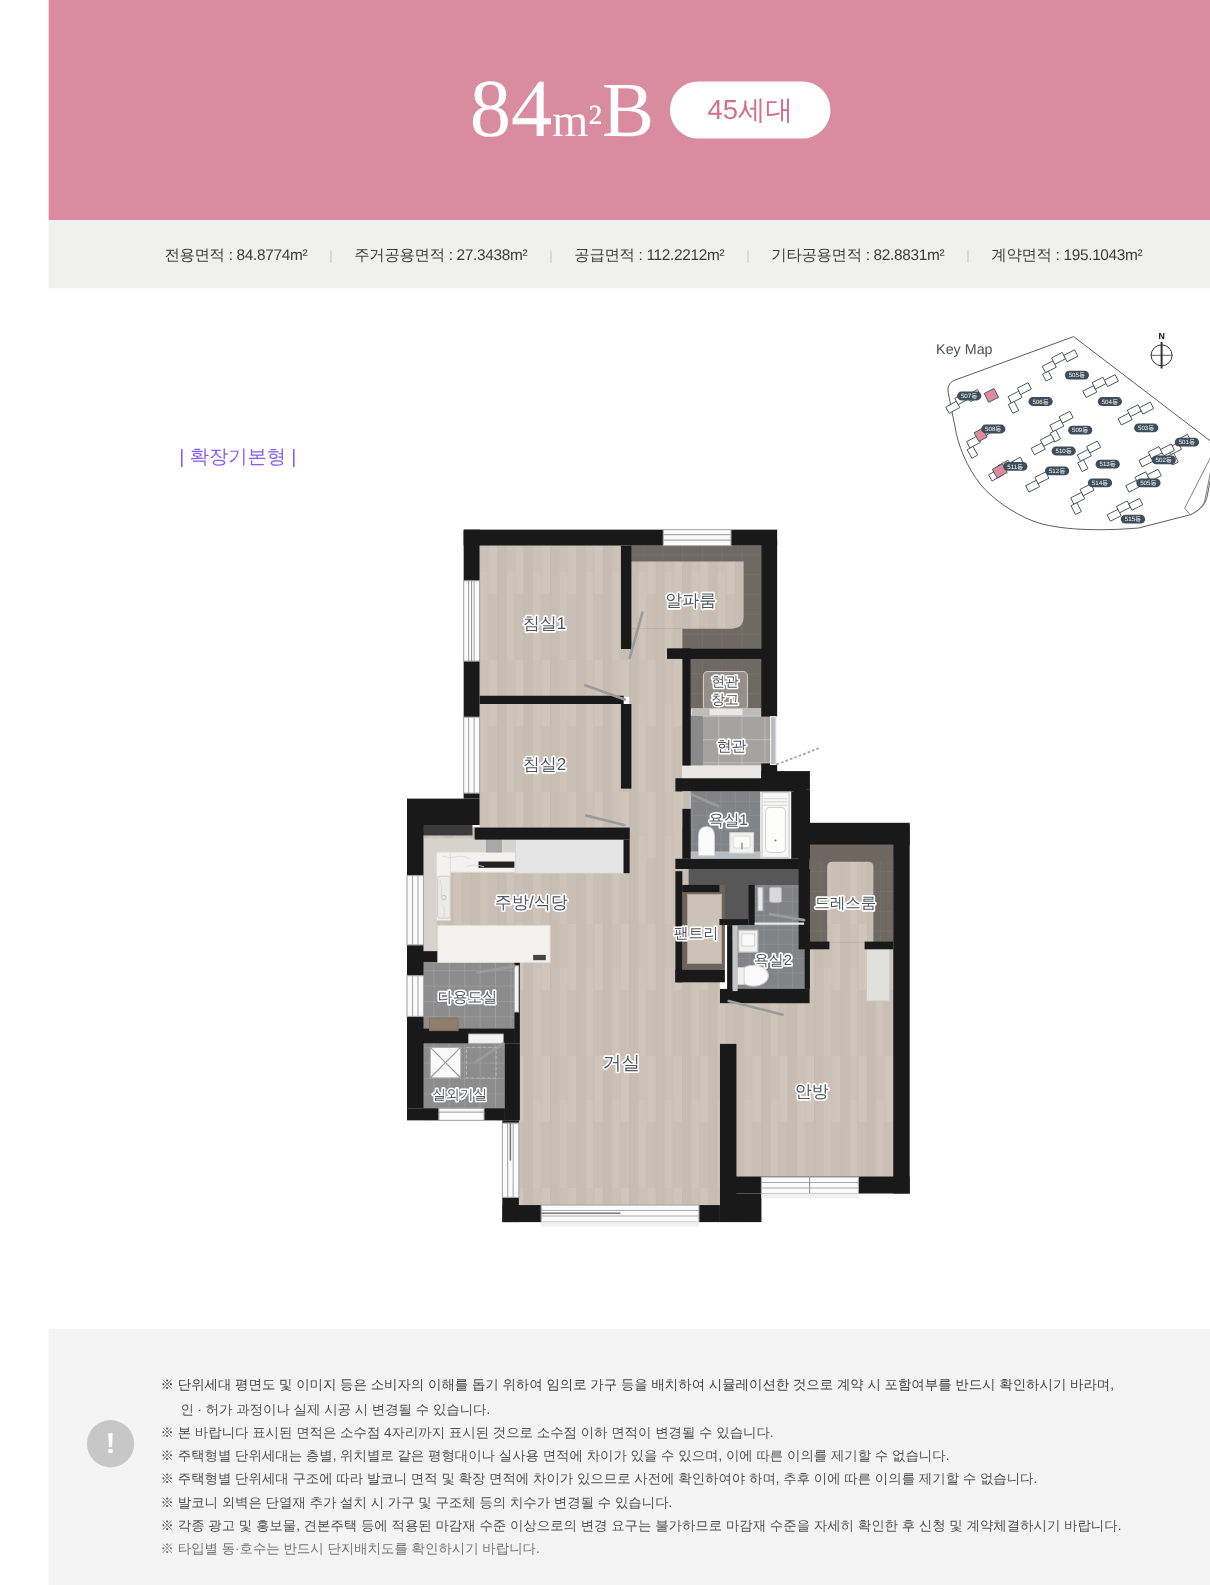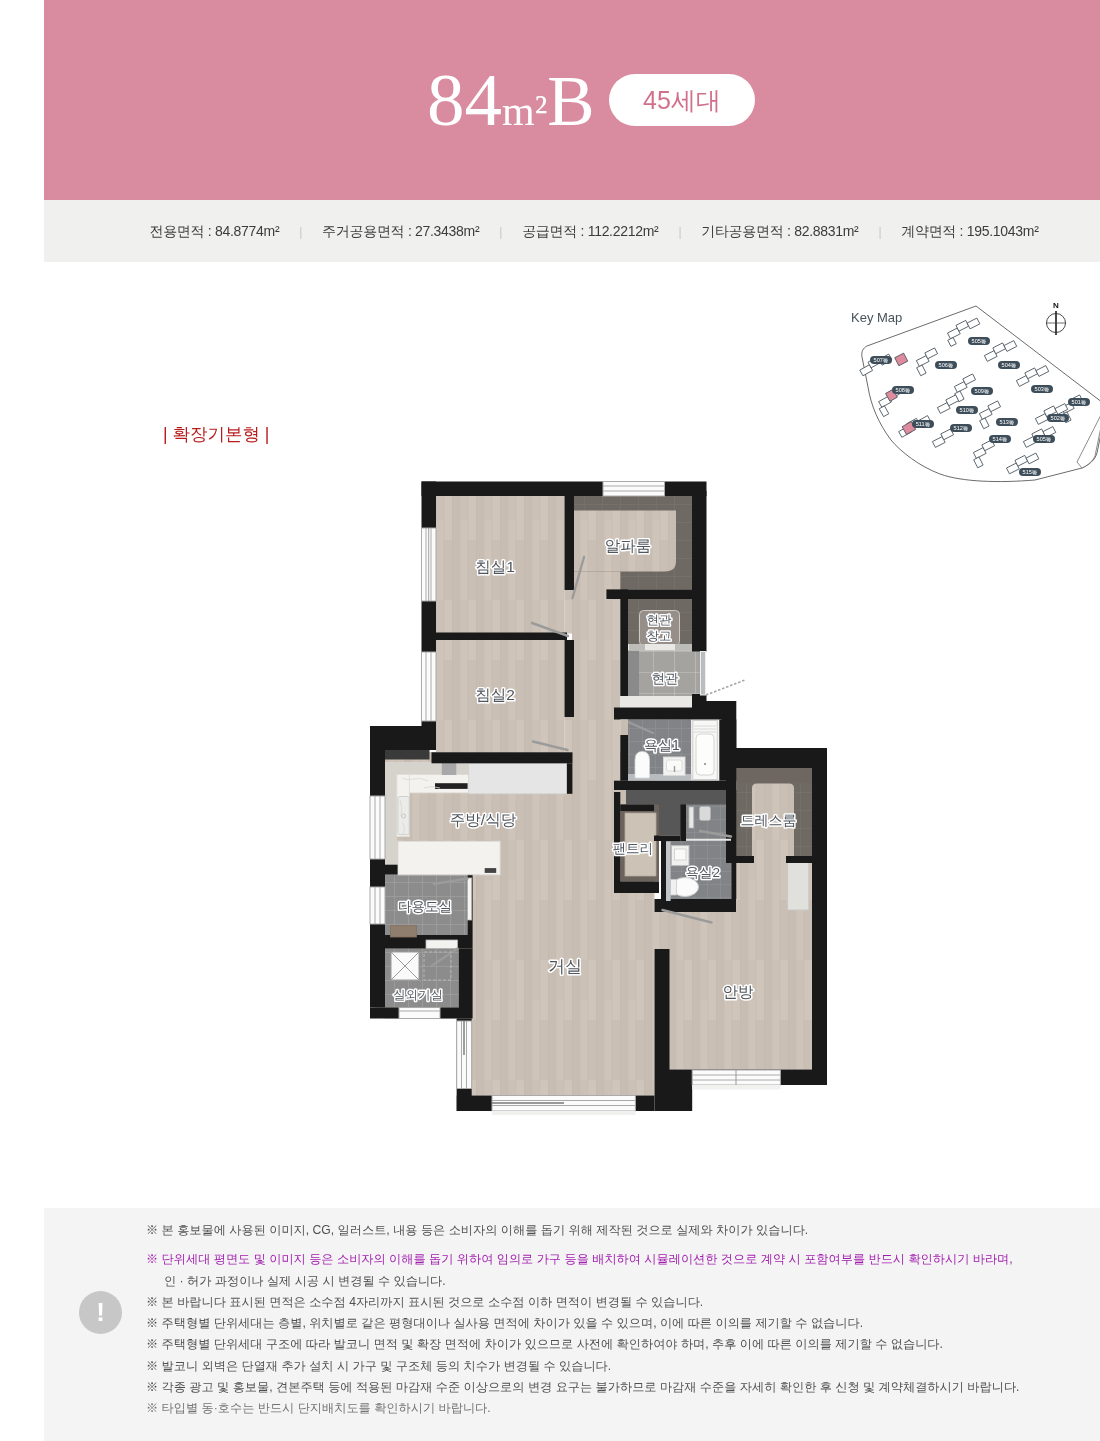--- a/index.html
+++ b/index.html
@@ -17,21 +17,21 @@
     <span style="font-size:75px;line-height:80px;">84</span><span style="font-size:42px;line-height:80px;">m²</span><span style="font-size:71px;line-height:80px;">B</span>
   </div>
 
   <div class="abs" style="left:565px;top:74px;width:146px;height:52px;background:#ffffff;border-radius:26px;"></div>
   <div class="abs" style="left:565px;top:74px;width:146px;height:52px;line-height:52px;text-align:center;color:#d2708c;font-size:25px;">45세대</div>
 
   <div class="abs" style="left:0;top:200px;width:1100px;height:62px;background:#f0f0ef;"></div>
 
   <div class="abs" style="left:0;top:200px;width:1100px;height:62px;line-height:62px;text-align:center;font-size:14px;letter-spacing:-0.3px;color:#3c3c3c;white-space:nowrap;">전용면적 : 84.8774m²<span style="color:#c8c8c8;padding:0 20px;font-size:12px;">|</span>주거공용면적 : 27.3438m²<span style="color:#c8c8c8;padding:0 20px;font-size:12px;">|</span>공급면적 : 112.2212m²<span style="color:#c8c8c8;padding:0 20px;font-size:12px;">|</span>기타공용면적 : 82.8831m²<span style="color:#c8c8c8;padding:0 20px;font-size:12px;">|</span>계약면적 : 195.1043m²</div>
 
-  <div class="abs" style="left:119px;top:422px;font-size:17.5px;color:#b91c1c;white-space:nowrap;">| 확장기본형 |</div>
+  <div class="abs" style="left:119px;top:403px;font-size:17.5px;color:#8b5cf6;white-space:nowrap;">| 확장기본형 |</div>
 
   <svg class="abs" style="left:795px;top:295px;" width="290" height="210" viewBox="0 0 290 210">
 
     <text x="12" y="27" font-size="13" fill="#47525a" font-family="Liberation Sans">Key Map</text>
 
     <g stroke="#333" fill="none">
       <circle cx="217" cy="28" r="9.5" stroke-width="0.9"></circle>
       <line x1="217" y1="16" x2="217" y2="40" stroke-width="1.8"></line>
       <line x1="207" y1="28" x2="227" y2="28" stroke-width="0.7"></line>
     </g>
@@ -525,22 +525,21 @@
       <text x="374" y="999" font-size="12.5">실외기실</text>
 
       <text x="694" y="997" font-size="15.5">안방</text>
     </g>
   </svg>
 
   <div class="abs" style="left:0;top:1208px;width:1100px;height:233px;background:#f4f4f4;"></div>
 
   <div class="abs" style="left:35px;top:1291px;width:43px;height:43px;border-radius:50%;background:#c7c7c7;color:#fff;text-align:center;line-height:43px;font-size:26px;font-weight:bold;">!</div>
 
-  <div class="abs" style="left:102px;top:1222px;font-size:12.2px;color:#4f4f4f;white-space:nowrap;line-height:17px;">※ 본 홍보물에 사용된 이미지, CG, 일러스트, 내용 등은 소비자의 이해를 돕기 위해 제작된 것으로 실제와 차이가 있습니다.</div>
-  <div class="abs" style="left:102px;top:1251px;font-size:12.2px;color:#a21caf;white-space:nowrap;line-height:17px;">※ 단위세대 평면도 및 이미지 등은 소비자의 이해를 돕기 위하여 임의로 가구 등을 배치하여 시뮬레이션한 것으로 계약 시 포함여부를 반드시 확인하시기 바라며,</div>
+  <div class="abs" style="left:102px;top:1251px;font-size:12.2px;color:#404040;white-space:nowrap;line-height:17px;">※ 단위세대 평면도 및 이미지 등은 소비자의 이해를 돕기 위하여 임의로 가구 등을 배치하여 시뮬레이션한 것으로 계약 시 포함여부를 반드시 확인하시기 바라며,</div>
   <div class="abs" style="left:120px;top:1273px;font-size:12.2px;color:#4f4f4f;white-space:nowrap;line-height:17px;">인 · 허가 과정이나 실제 시공 시 변경될 수 있습니다.</div>
   <div class="abs" style="left:102px;top:1294px;font-size:12.2px;color:#4f4f4f;white-space:nowrap;line-height:17px;">※ 본 바랍니다 표시된 면적은 소수점 4자리까지 표시된 것으로 소수점 이하 면적이 변경될 수 있습니다.</div>
   <div class="abs" style="left:102px;top:1315px;font-size:12.2px;color:#4f4f4f;white-space:nowrap;line-height:17px;">※ 주택형별 단위세대는 층별, 위치별로 같은 평형대이나 실사용 면적에 차이가 있을 수 있으며, 이에 따른 이의를 제기할 수 없습니다.</div>
   <div class="abs" style="left:102px;top:1336px;font-size:12.2px;color:#4f4f4f;white-space:nowrap;line-height:17px;">※ 주택형별 단위세대 구조에 따라 발코니 면적 및 확장 면적에 차이가 있으므로 사전에 확인하여야 하며, 추후 이에 따른 이의를 제기할 수 없습니다.</div>
   <div class="abs" style="left:102px;top:1358px;font-size:12.2px;color:#4f4f4f;white-space:nowrap;line-height:17px;">※ 발코니 외벽은 단열재 추가 설치 시 가구 및 구조체 등의 치수가 변경될 수 있습니다.</div>
   <div class="abs" style="left:102px;top:1379px;font-size:12.2px;color:#4f4f4f;white-space:nowrap;line-height:17px;">※ 각종 광고 및 홍보물, 견본주택 등에 적용된 마감재 수준 이상으로의 변경 요구는 불가하므로 마감재 수준을 자세히 확인한 후 신청 및 계약체결하시기 바랍니다.</div>
   <div class="abs" style="left:102px;top:1400px;font-size:12.2px;color:#737373;white-space:nowrap;line-height:17px;">※ 타입별 동·호수는 반드시 단지배치도를 확인하시기 바랍니다.</div>
 
 </div>
 

